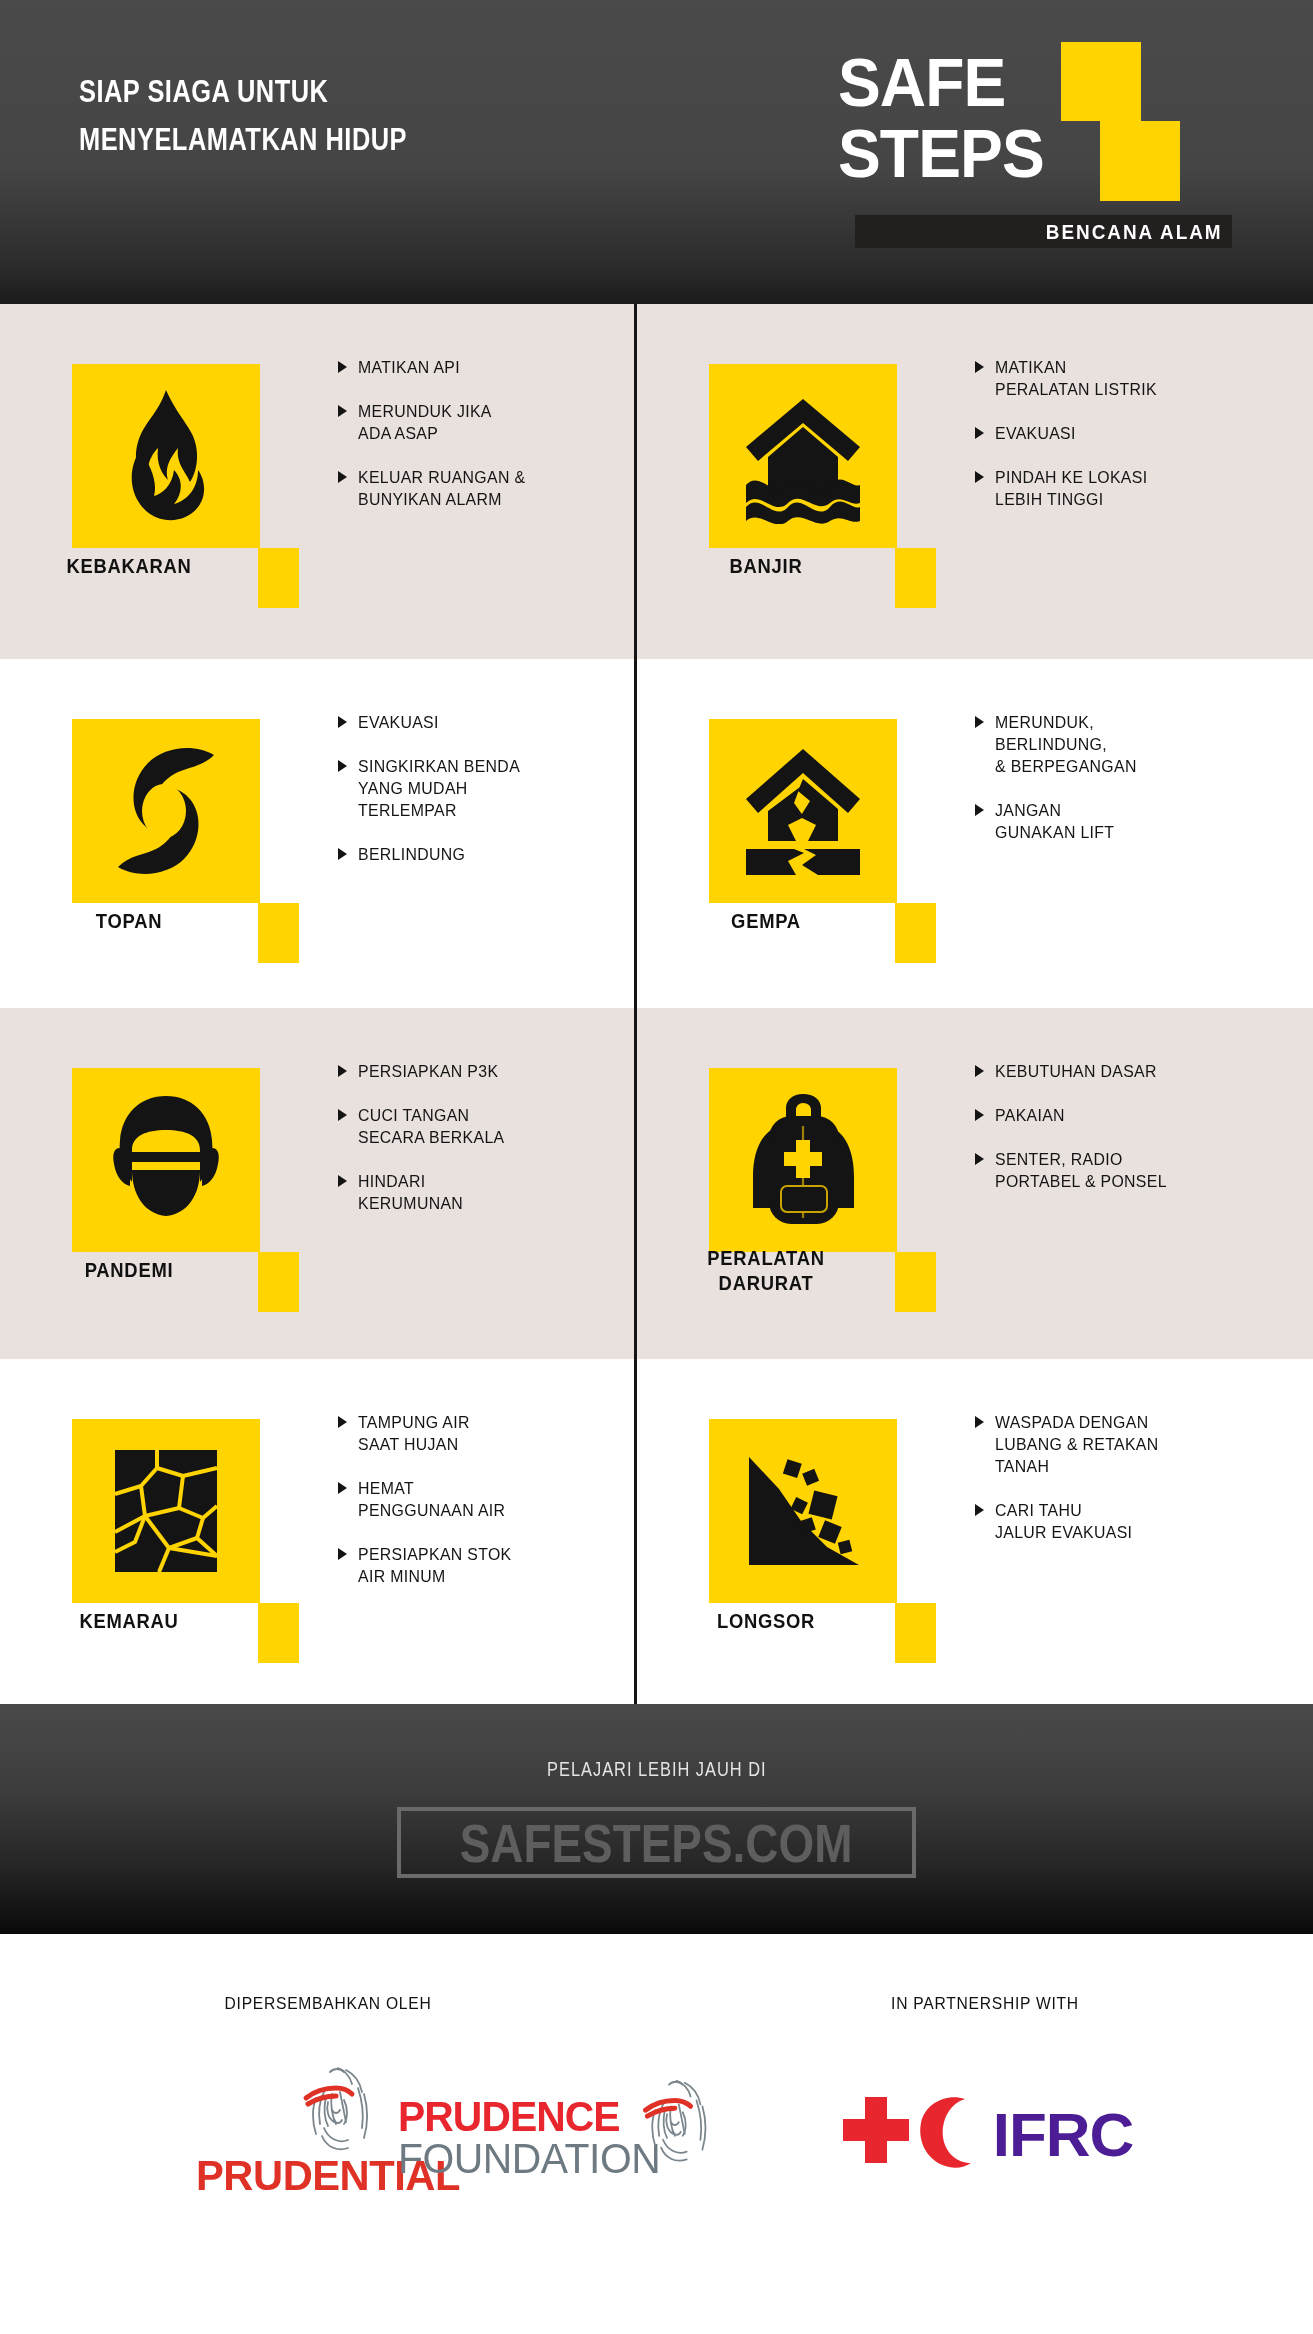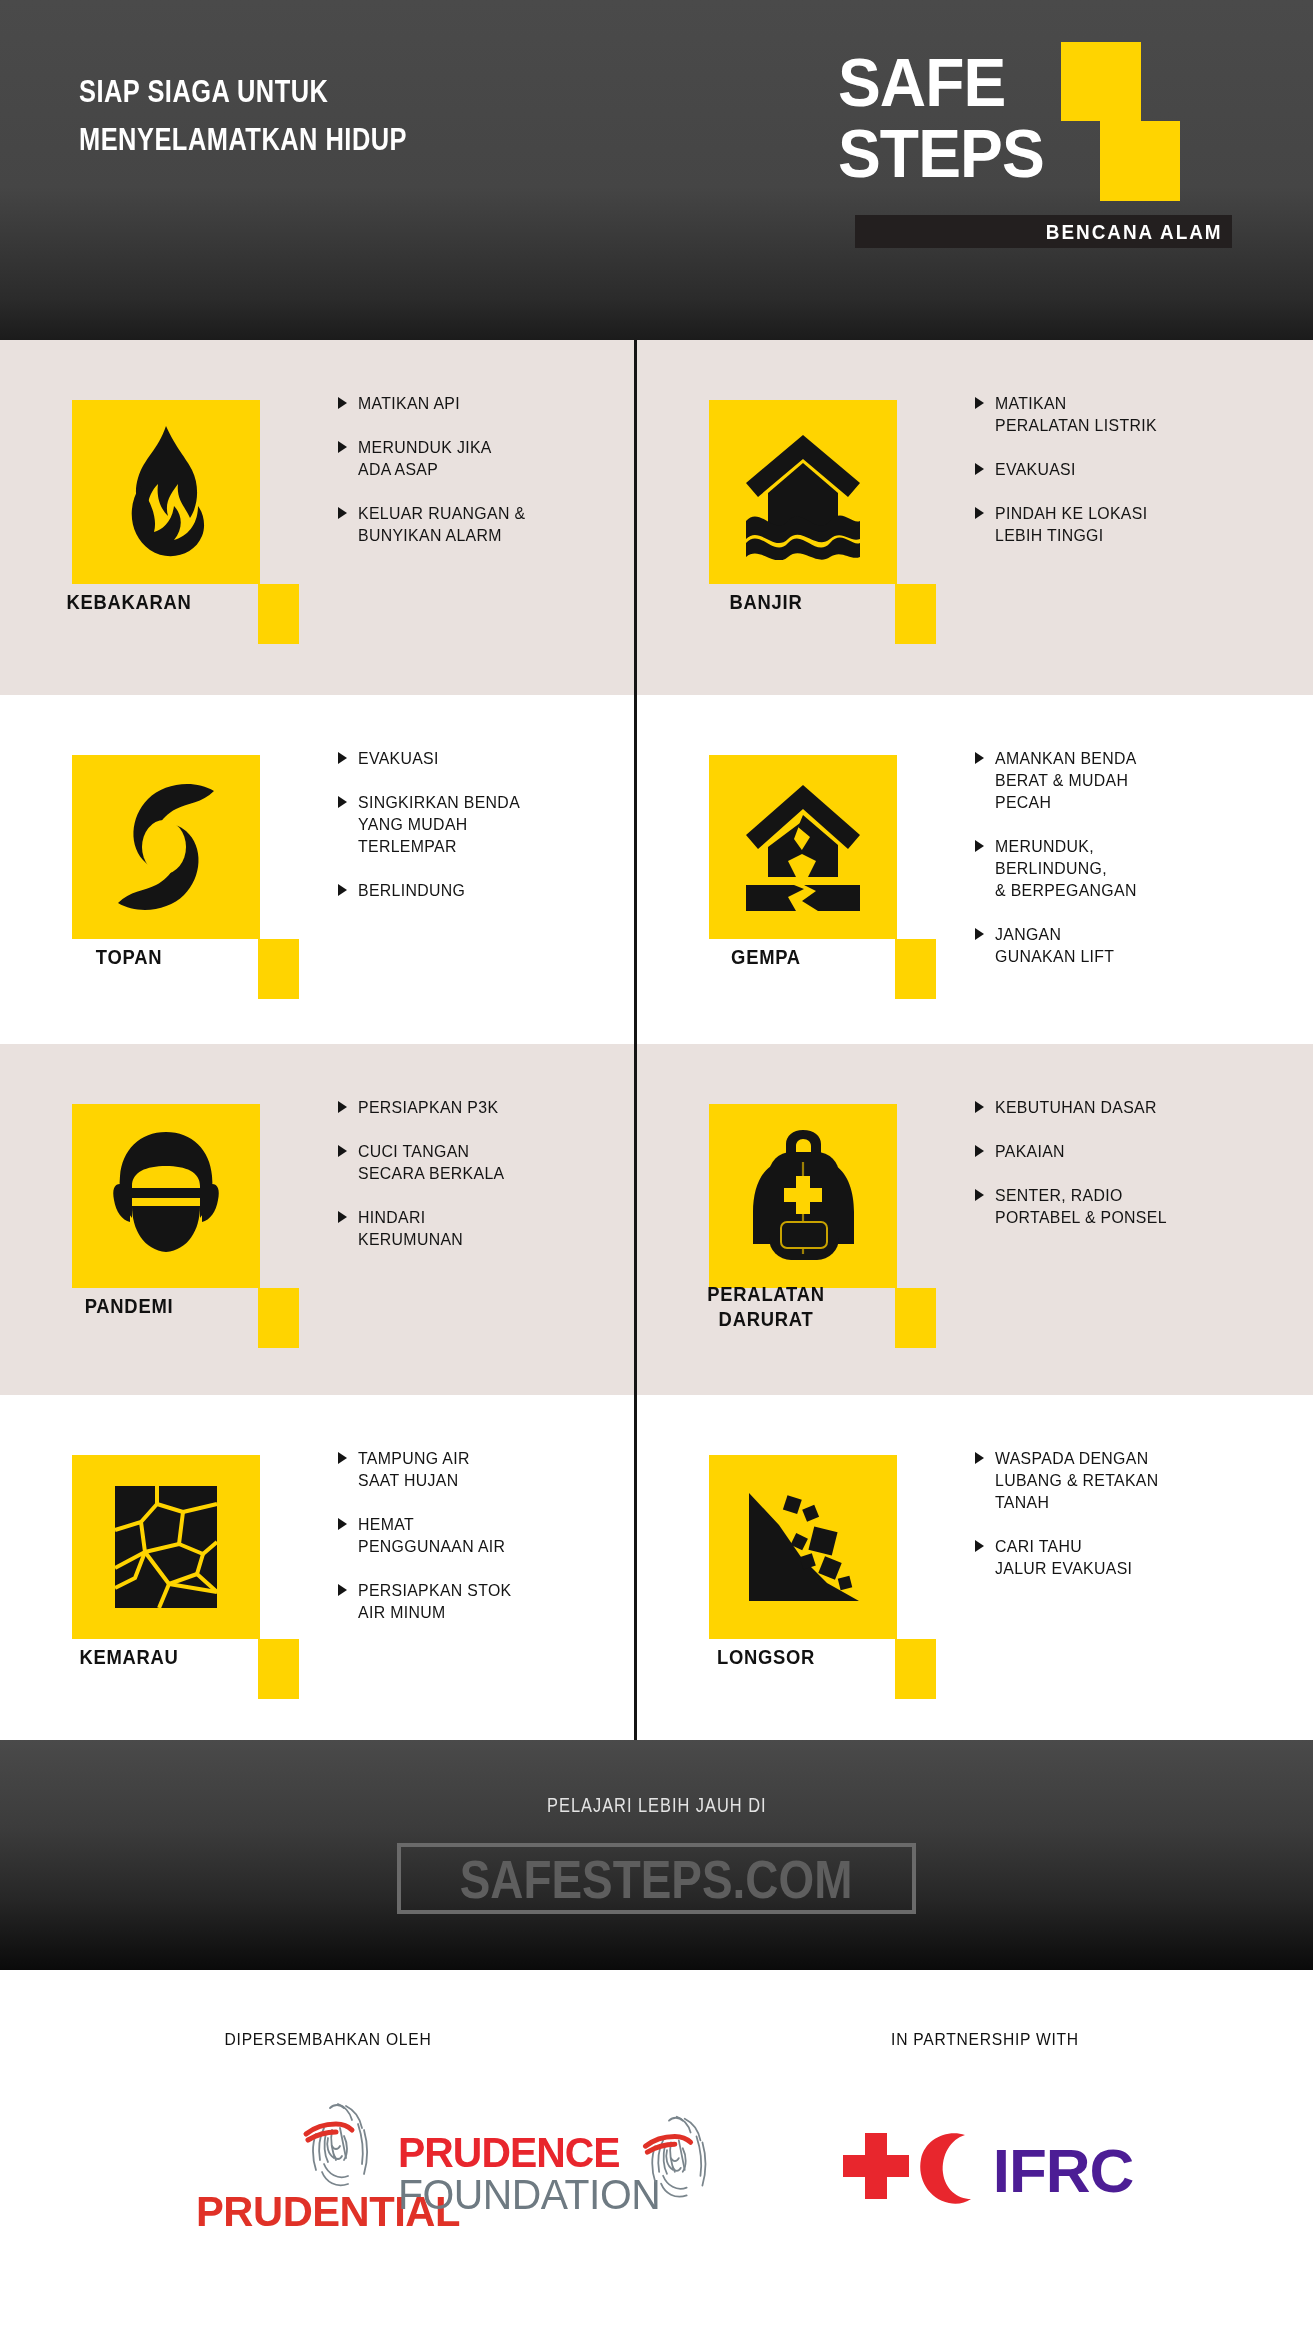--- a/index.html
+++ b/index.html
@@ -6,21 +6,21 @@
   html,body { background:#ffffff; }
   body {
     width:1313px; height:2334px;
     font-family:"Liberation Sans", sans-serif;
     position:relative; overflow:hidden;
     -webkit-font-smoothing:antialiased;
   }
 
   
   .header {
-    position:relative; width:1313px; height:340px;
+    position:relative; width:1313px; height:304px;
     background:linear-gradient(180deg,#4a4a4a 0%,#454545 55%,#2b2b2b 88%,#1b1b1b 100%);
     overflow:hidden;
   }
   .header-title {
     position:absolute; left:79px; top:68px;
     width:520px;
     color:#ffffff;
     font-family:"Liberation Sans", sans-serif;
     font-weight:700;
     font-size:31px;
@@ -287,26 +287,20 @@
         <path fill="#141414" d="M65 8 L122 58 L110 72 L65 32 L20 72 L8 58 Z"></path>
         <path fill="#141414" d="M65 38 L100 68 L100 100 L70 100 L78 84 L62 76 L72 60 L60 50 Z"></path>
         <path fill="#141414" d="M62 46 L30 70 L30 100 L58 100 L50 84 L66 76 L56 62 Z"></path>
         <path fill="#141414" d="M8 108 L8 134 L58 134 L50 120 L66 112 L56 108 Z"></path>
         <path fill="#141414" d="M66 108 L78 114 L64 124 L80 134 L122 134 L122 108 Z"></path>
       </svg>
     </div>
     <div class="accent-sq"></div>
     <div class="card-label">GEMPA</div>
     <div class="bullets">
-      <div class="bullet">
-            <span class="tri"></span>
-            <span class="btext">AMANKAN BENDA
-BERAT &amp; MUDAH
-PECAH</span>
-          </div>
       <div class="bullet">
             <span class="tri"></span>
             <span class="btext">MERUNDUK,
 BERLINDUNG,
 &amp; BERPEGANGAN</span>
           </div>
       <div class="bullet">
             <span class="tri"></span>
             <span class="btext">JANGAN
 GUNAKAN LIFT</span>

